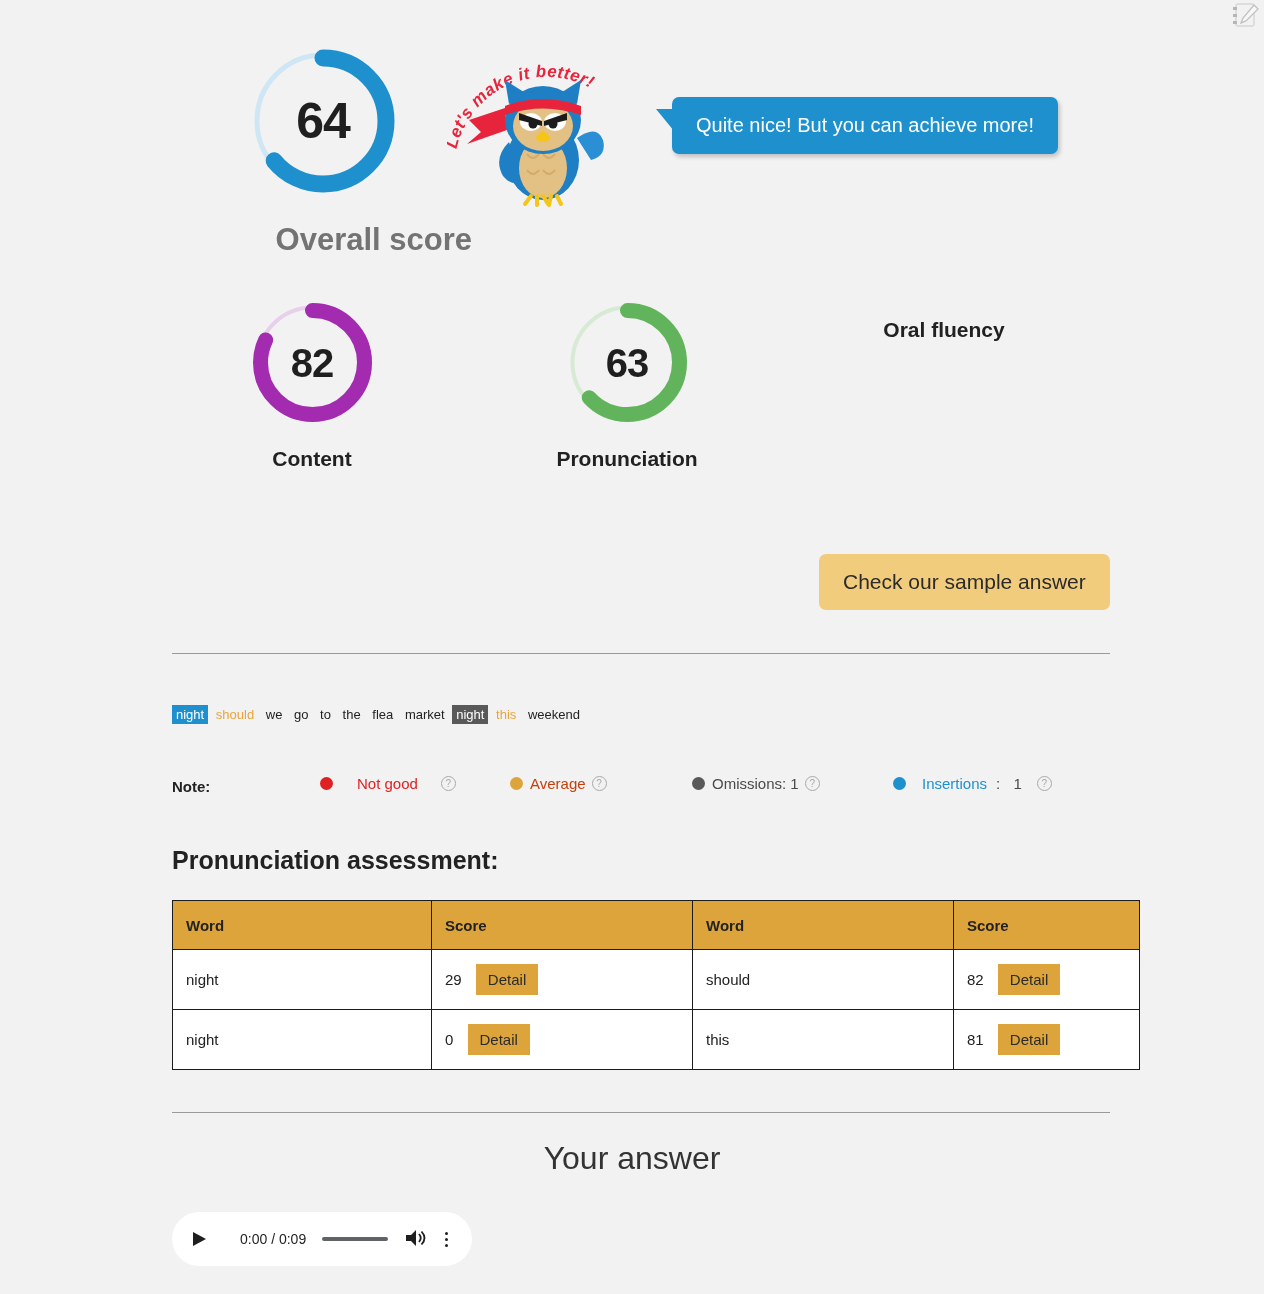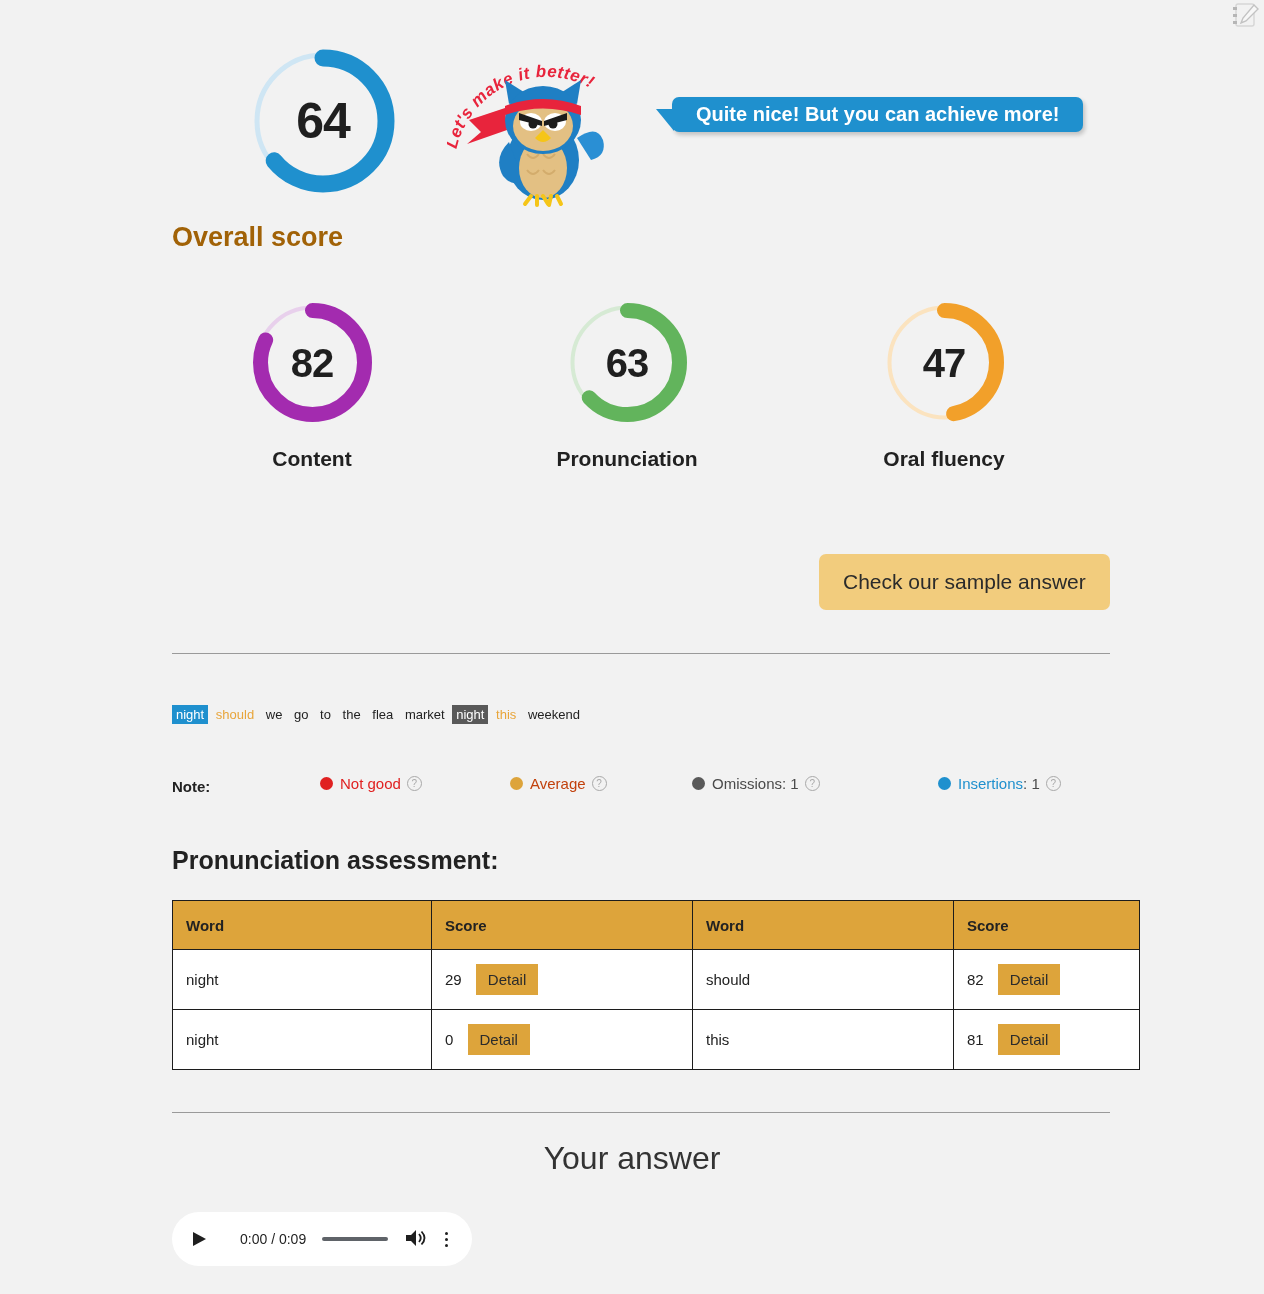--- a/index.html
+++ b/index.html
@@ -47,48 +47,47 @@
     color: #1f1f1f;
     letter-spacing: -1px;
   }
   .overall-ring { position: absolute; left: 76px; top: 6px; }
   .overall-ring .ring-value { font-size: 50px; }
   .overall-label {
     position: absolute;
     left: 0;
     top: 182px;
     width: 300px;
-    text-align: left;
-    font-size: 27px;
+    text-align: right;
+    font-size: 31px;
     font-weight: bold;
-    color: #a16207;
+    color: #737373;
   }
 
   
   .mascot {
     position: absolute;
     left: 275px;
     top: 10px;
     width: 190px;
     height: 160px;
   }
 
   
   .bubble {
     position: absolute;
     left: 500px;
     top: 57px;
     background: #1f90ce;
     color: #ffffff;
     font-size: 20px;
-    padding: 6px 24px;
+    padding: 17px 24px;
     border-radius: 7px;
     box-shadow: 2px 3px 4px rgba(0,0,0,0.20);
     white-space: nowrap;
-    font-weight: bold;
   }
   .bubble:after {
     content: "";
     position: absolute;
     left: -16px;
     top: 12px;
     width: 0; height: 0;
     border-top: 0 solid transparent;
     border-bottom: 22px solid transparent;
     border-right: 18px solid #1f90ce;
@@ -385,27 +384,20 @@
       <svg width="125" height="125" viewBox="0 0 125 125">
         <circle cx="62.5" cy="62.5" r="55" fill="none" stroke="#d6ead4" stroke-width="4"></circle>
         <circle cx="62.5" cy="62.5" r="52" fill="none" stroke="#62b45c" stroke-width="15" stroke-linecap="round" stroke-dasharray="206 121" transform="rotate(-90 62.5 62.5)"></circle>
       </svg>
       <div class="ring-value">63</div>
     </div>
     <div class="sub-label">Pronunciation</div>
   </div>
 
   <div class="sub-item" style="left:642px; top:0;">
-    <div class="ring-wrap">
-      <svg width="125" height="125" viewBox="0 0 125 125">
-        <circle cx="62.5" cy="62.5" r="55" fill="none" stroke="#fbe3bf" stroke-width="4"></circle>
-        <circle cx="62.5" cy="62.5" r="52" fill="none" stroke="#f2a02a" stroke-width="15" stroke-linecap="round" stroke-dasharray="154 173" transform="rotate(-90 62.5 62.5)"></circle>
-      </svg>
-      <div class="ring-value">47</div>
-    </div>
     <div class="sub-label">Oral fluency</div>
   </div>
 </div>
 
 <button class="sample-btn">Check our sample answer</button>
 
 <div class="divider top"></div>
 
 <div class="transcript">
   <span class="tk tk-ins">night</span>
@@ -417,41 +409,41 @@
   <span class="tk tk-plain">flea</span>
   <span class="tk tk-plain">market</span>
   <span class="tk tk-omit">night</span>
   <span class="tk tk-avg">this</span>
   <span class="tk tk-plain">weekend</span>
 </div>
 
 <div class="note-row">
   <span class="note-label">Note:</span>
 
-  <span class="legend-item" style="left:148px;">
+  <span class="legend-item" style="left:148px;gap:17px;">
     <i class="legend-dot" style="background:#e02121;"></i>
     <span class="legend-text" style="color:#e02121;">Not good</span>
     <span class="q-mark">?</span>
   </span>
 
   <span class="legend-item" style="left:338px;">
     <i class="legend-dot" style="background:#dda43b;"></i>
     <span class="legend-text" style="color:#c2410c;">Average</span>
     <span class="q-mark">?</span>
   </span>
 
   <span class="legend-item" style="left:520px;">
     <i class="legend-dot" style="background:#595959;"></i>
     <span class="legend-text" style="color:#4a4a4a;">Omissions</span>
     <span class="legend-text" style="color:#4a4a4a;">:&nbsp;</span>
     <span class="legend-text" style="color:#4a4a4a;">1</span>
     <span class="q-mark">?</span>
   </span>
 
-  <span class="legend-item" style="left:766px;">
+  <span class="legend-item" style="left:721px;gap:9px;">
     <i class="legend-dot" style="background:#1f90ce;"></i>
     <span class="legend-text" style="color:#1f90ce;">Insertions</span>
     <span class="legend-text" style="color:#4a4a4a;">:&nbsp;</span>
     <span class="legend-text" style="color:#4a4a4a;">1</span>
     <span class="q-mark">?</span>
   </span>
 </div>
 
 <div class="pron-title">Pronunciation assessment:</div>
 

